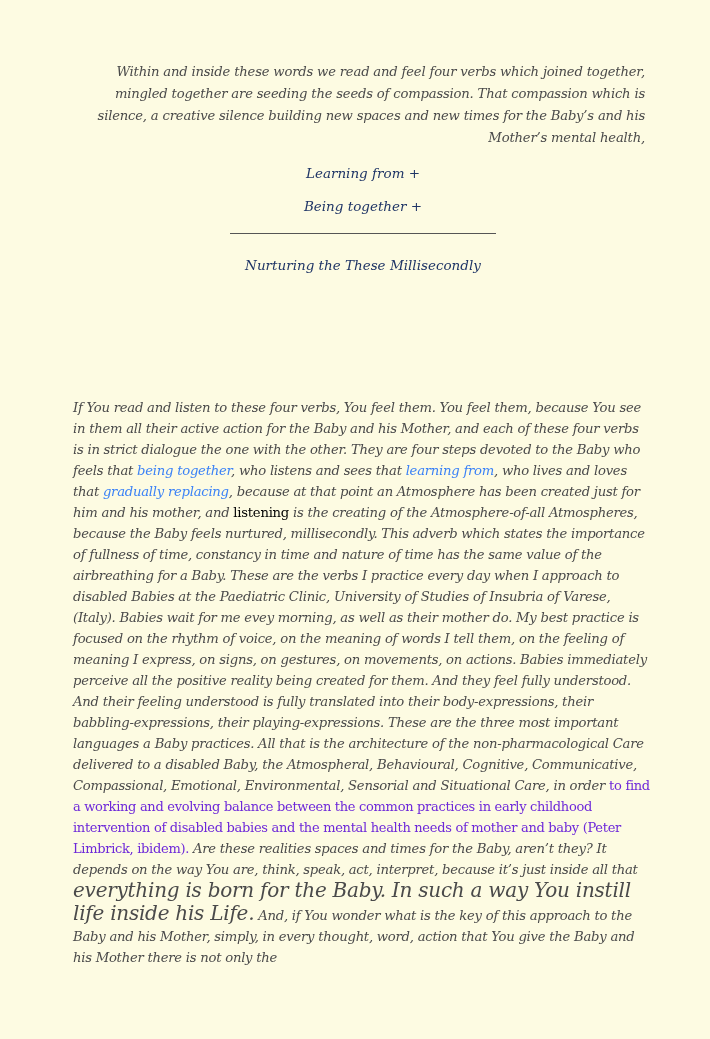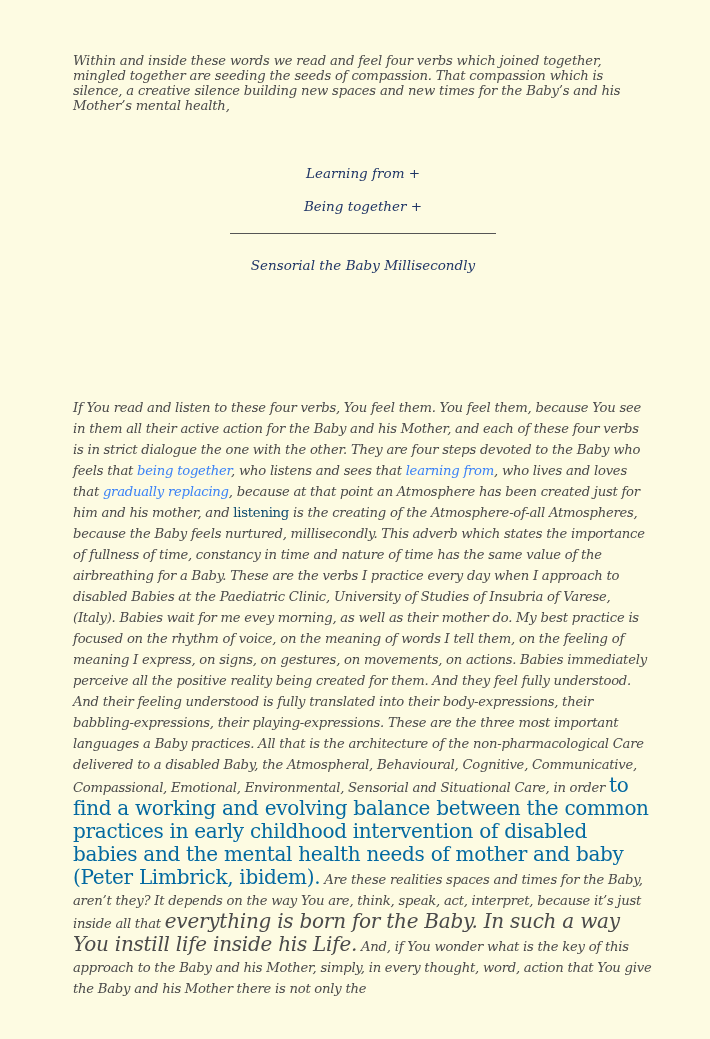--- a/index.html
+++ b/index.html
@@ -8,23 +8,24 @@
     background: #fdfbe2;
     font-family: "DejaVu Serif", "Liberation Serif", serif;
     color: #4a4a4a;
     overflow: hidden;
     position: relative;
   }
   .page { position: absolute; left: 73px; top: 53px; width: 580px; }
   .intro {
     font-style: italic;
     font-size: 13.2px;
-    line-height: 15px;
-    margin: 0;
+    line-height: 22px;
+    margin: 8px;
     letter-spacing: -0.2px;
+    text-align: right;
   }
   .formula {
     position: absolute; left: 0; top: 108px; width: 580px;
     text-align: center;
     color: #1f3566;
     font-style: italic;
     font-size: 13.5px;
   }
   .formula .line { height: 33px; line-height: 24px; }
   .divider {
@@ -33,31 +34,31 @@
   }
   .body-text {
     position: absolute; left: 0; top: 344px; width: 580px;
     font-style: italic;
     font-size: 13.2px;
     line-height: 21px;
     margin: 0;
     letter-spacing: -0.25px;
   }
   .hl { color: #3b82f6; }
-  .hl-roman { color: #0c4a6e; font-style: normal; }
-  .quote { color: #0369a1; font-style: normal; font-size: 20px; letter-spacing: -0.3px; }
+  .hl-roman { color: #000000; font-style: normal; }
+  .quote { color: #6d28d9; font-style: normal; font-size: 13px; letter-spacing: -0.3px; }
   .big { font-size: 20px; }
 </style>
 </head>
 <body>
 
 <div class="page">
   <p class="intro">Within and inside these words we read and feel four verbs which joined together, mingled together are seeding the seeds of compassion. That compassion which is silence, a creative silence building new spaces and new times for the Baby’s and his Mother’s mental health,</p>
 
   <div class="formula">
     <div class="line">Learning from +</div>
     <div class="line">Being together +</div>
     <div class="divider"></div>
-    <div class="line">Sensorial the Baby Millisecondly</div>
+    <div class="line">Nurturing the These Millisecondly</div>
   </div>
 
   <p class="body-text"><span>If You read and listen to these four verbs, You feel them. You feel them, because You see in them all their active action for the Baby and his Mother, and each of these four verbs is in strict dialogue the one with the other. They are four steps devoted to the Baby who feels that </span><span class="hl">being together</span><span>, who listens and sees that </span><span class="hl">learning from</span><span>, who lives and loves that </span><span class="hl">gradually replacing</span><span>, because at that point an Atmosphere has been created just for him and his mother, and </span><span class="hl-roman">listening</span><span> is the creating of the Atmosphere-of-all Atmospheres, because the Baby feels nurtured, millisecondly. This adverb which states the importance of fullness of time, constancy in time and nature of time has the same value of the airbreathing  for a Baby. These are the verbs I practice every day when I approach to  disabled Babies at the Paediatric Clinic, University of Studies of Insubria of Varese, (Italy). Babies wait for me evey morning, as well as their mother do. My best practice is focused on the rhythm of voice, on the meaning of words I tell them, on the feeling of meaning I express, on signs, on gestures, on movements, on actions. Babies immediately perceive all the positive reality being created for them. And they feel fully understood. And their feeling understood is fully translated into their body-expressions, their babbling-expressions, their playing-expressions. These are the three most important languages a Baby practices. All that is the architecture of the non-pharmacological Care delivered to a disabled Baby, the Atmospheral, Behavioural, Cognitive, Communicative, Compassional, Emotional, Environmental, Sensorial and Situational Care, in order </span><span class="quote">to find a working and evolving balance between the common practices in early childhood intervention of disabled babies and the mental health needs of mother and baby (Peter Limbrick, ibidem).</span><span> Are these realities spaces and times for the Baby, aren’t they? It depends on the way You are, think, speak, act, interpret, because it’s just inside all that </span><span class="big">everything is born for the Baby. In such a way You instill life inside his Life.</span><span> And, if You wonder what is the key of this approach to the Baby and his Mother, simply, in every thought, word, action  that You give the Baby and his Mother there is not only the</span></p>
 </div>
 
 </body></html>

